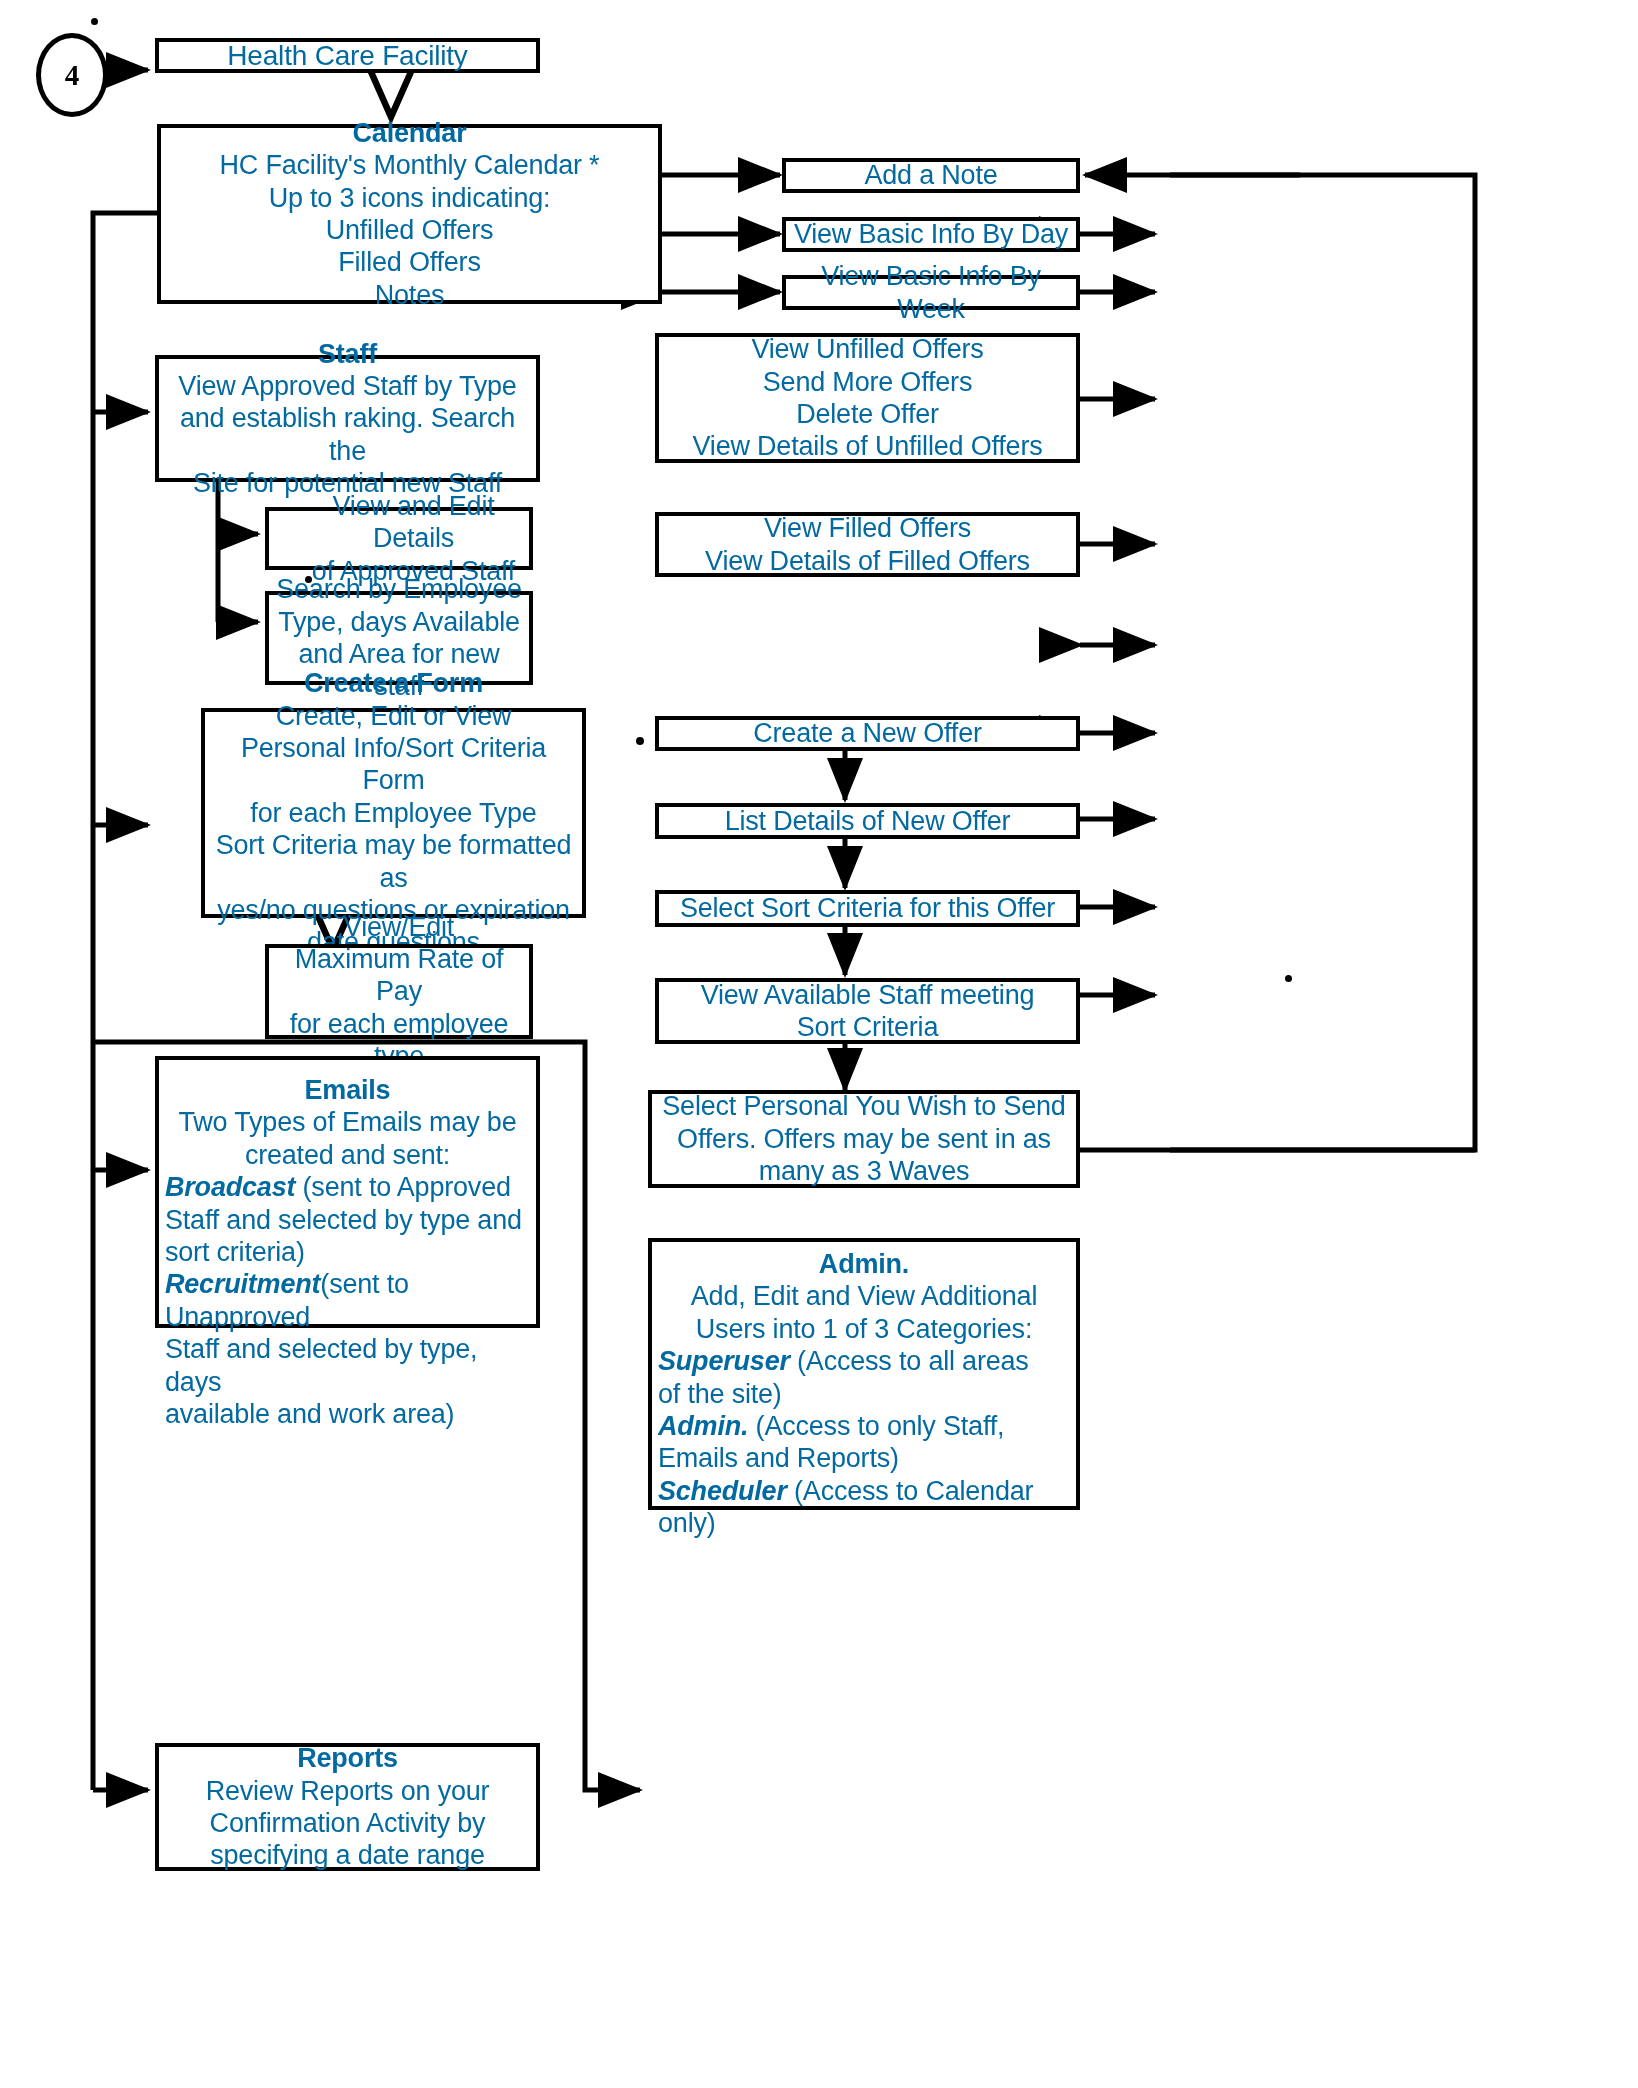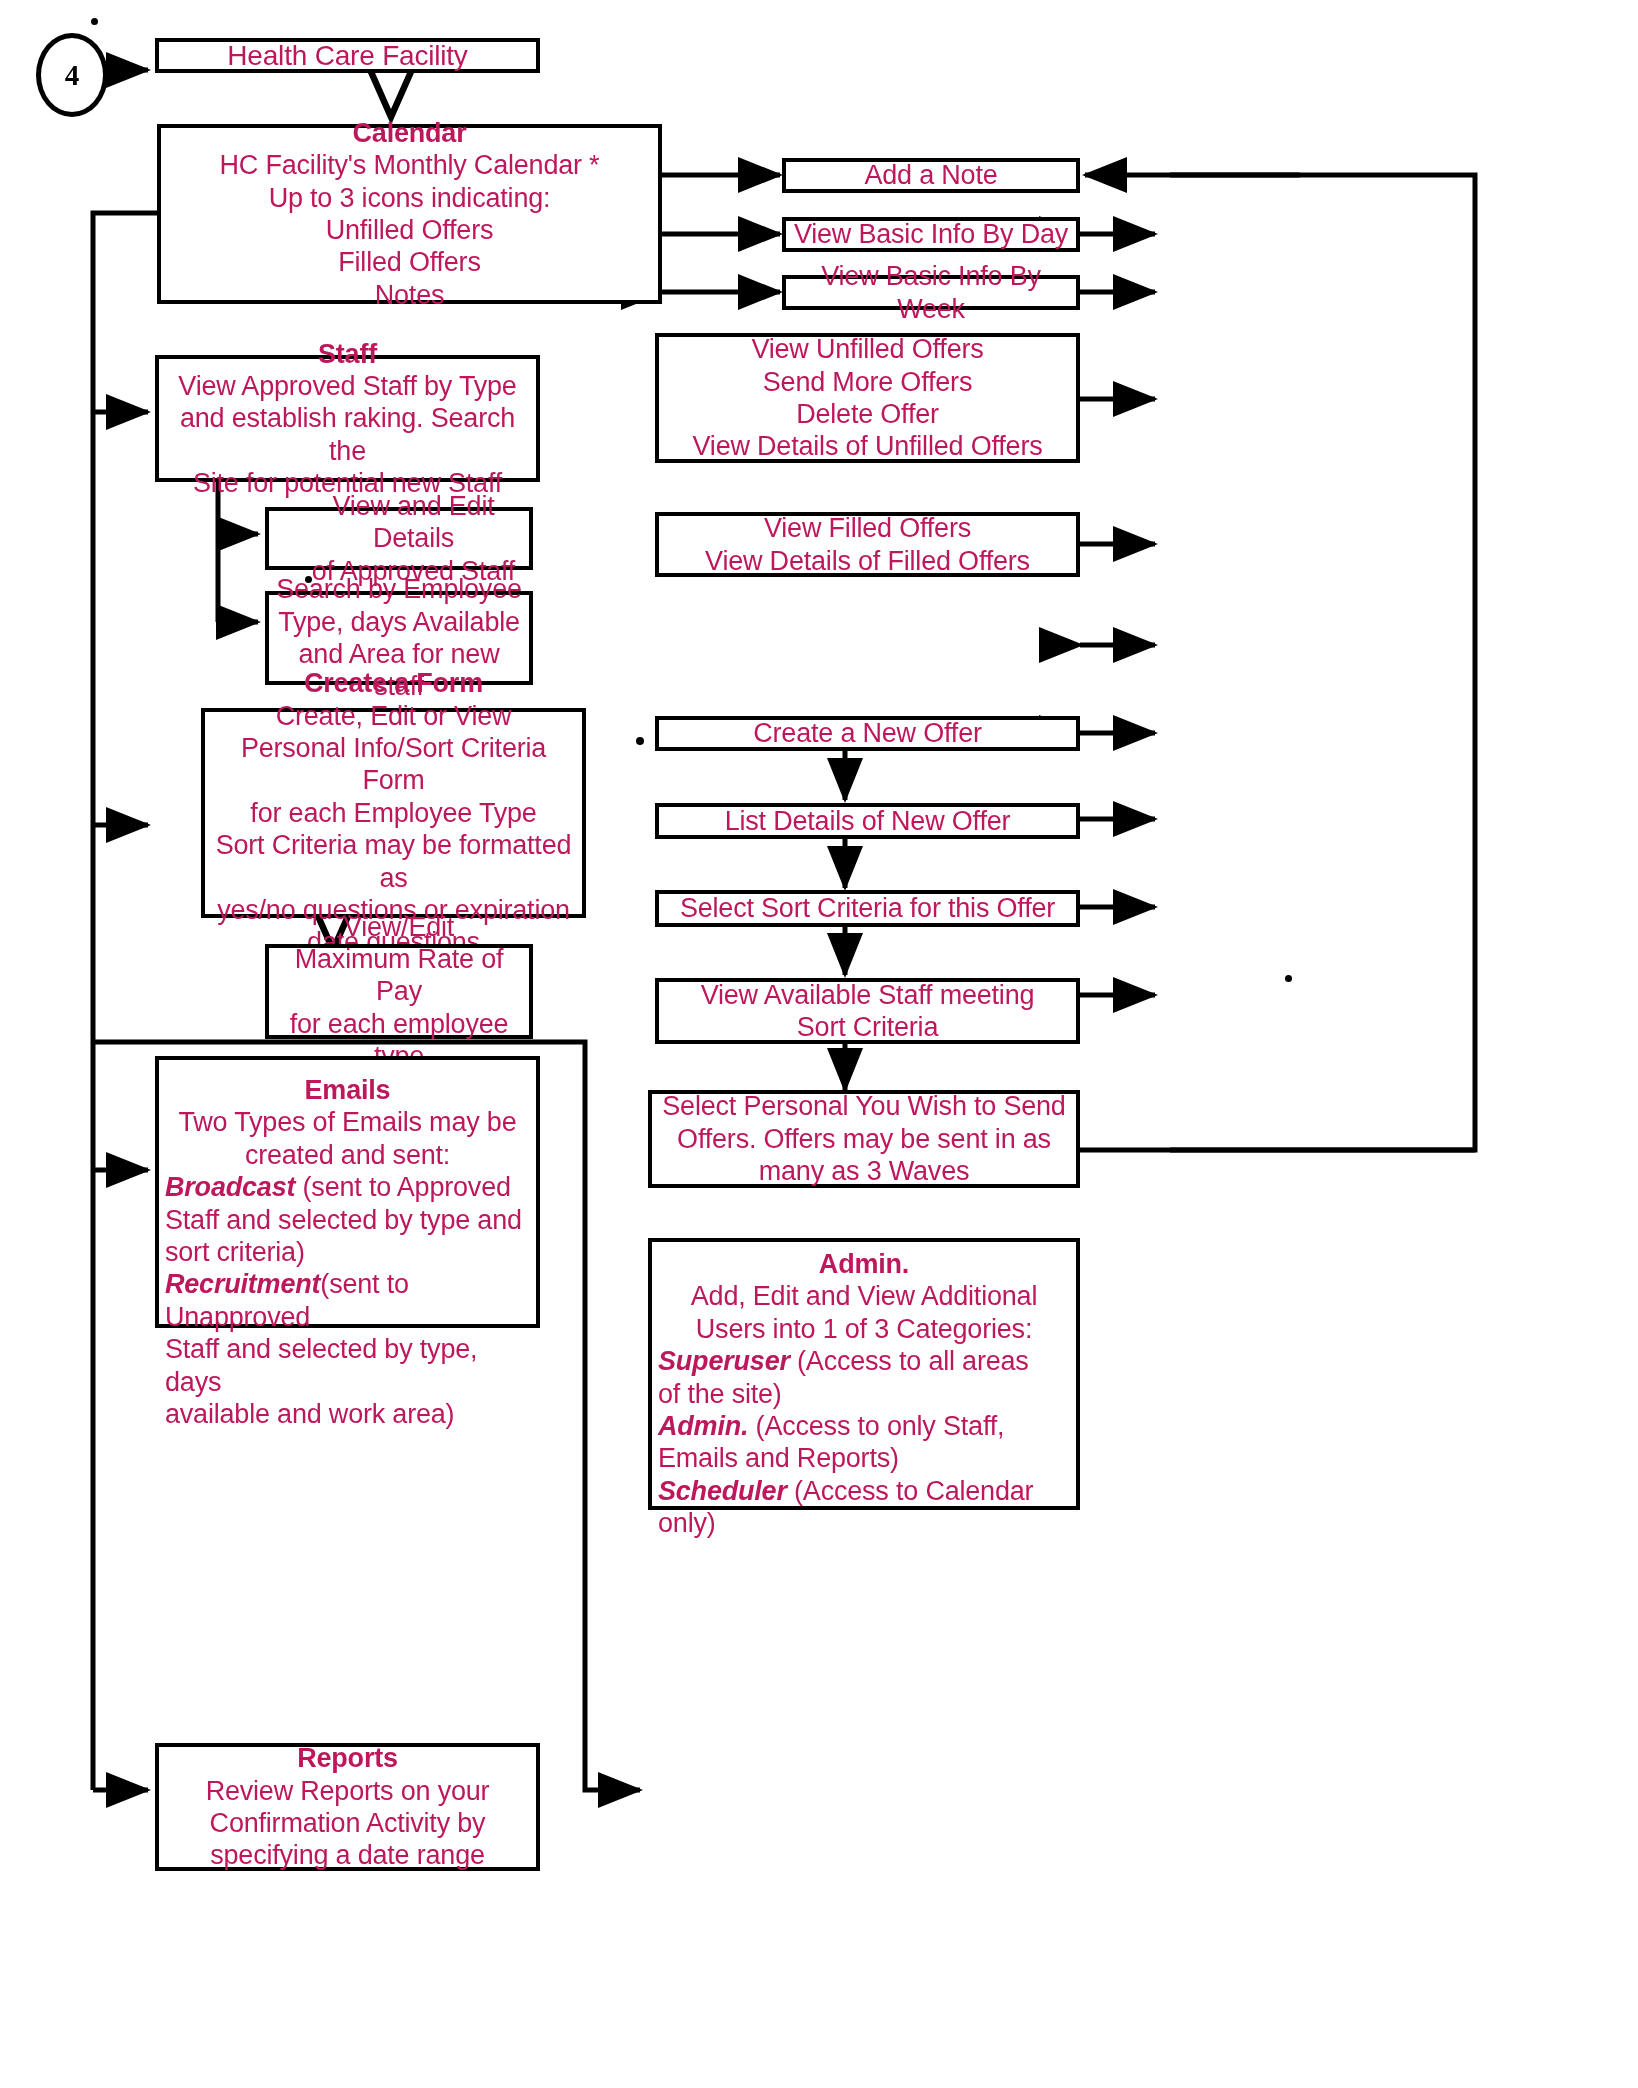--- a/index.html
+++ b/index.html
@@ -25,21 +25,21 @@
   .node {
     position: absolute;
     box-sizing: border-box;
     border: 4px solid #000;
     background: #fff;
     display: flex;
     flex-direction: column;
     justify-content: center;
     align-items: center;
     text-align: center;
-    color: #be185d;
+    color: #0369a1;
     font-size: 27px;
     line-height: 1.20;
     letter-spacing: -0.2px;
     padding: 2px 6px;
   }
   .node .ln { display: block; width: 100%; }
   .node .ttl { font-weight: bold; }
   .node.left-align { align-items: stretch; text-align: left; }
   .node.left-align .ln { text-align: left; }
   .node.left-align .ctr { text-align: center; }

